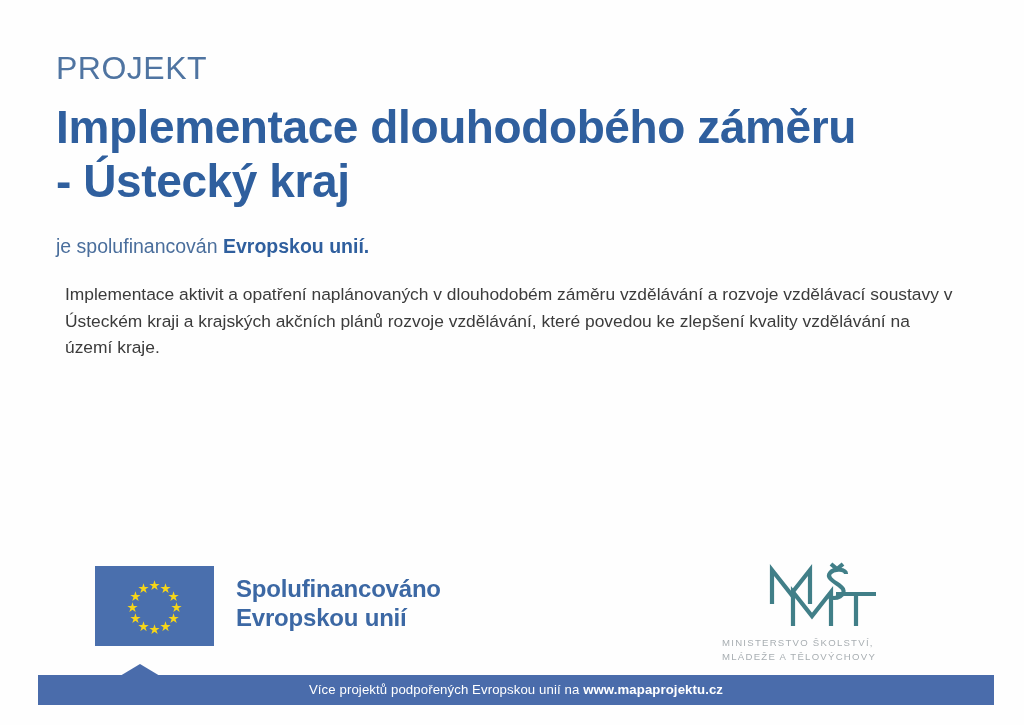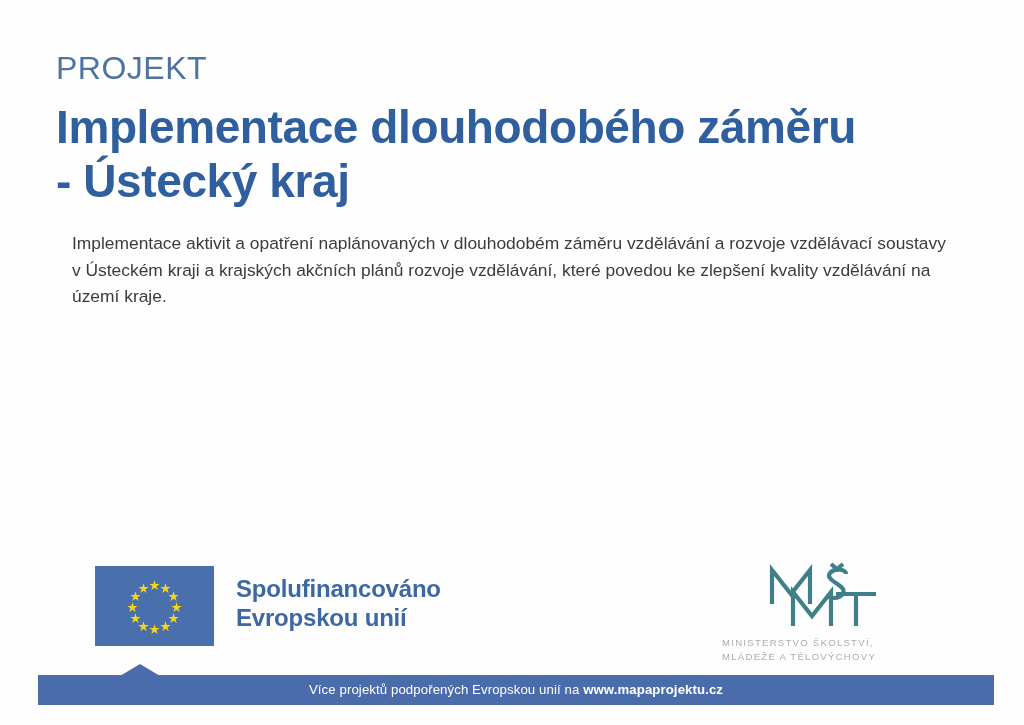--- a/index.html
+++ b/index.html
@@ -56,21 +56,21 @@
     line-height: 1.3;
     color: #4a6e9c;
     font-weight: 400;
   }
   .subline b {
     color: #2f5f9e;
     font-weight: 700;
   }
 
   .body-text {
-    margin: 22px 0 0 16px;
+    margin: 22px 0 0 9px;
     font-size: 17.4px;
     line-height: 1.52;
     color: #3b3b3b;
     max-width: 905px;
     font-weight: 400;
   }
 
   
   .footer-logos {
     position: absolute;
@@ -183,20 +183,23 @@
 <body>
 
 <div class="page">
 
   <div class="content">
 
     <p class="kicker">PROJEKT</p>
 
     <h1 class="headline">Implementace dlouhodobého záměru - Ústecký kraj</h1>
 
+    <p class="subline">
+      <span>je spolufinancován </span><b>Evropskou unií.</b>
+    </p>
 
     <p class="body-text">Implementace aktivit a opatření naplánovaných v dlouhodobém záměru vzdělávání a rozvoje vzdělávací soustavy v Ústeckém kraji a krajských akčních plánů rozvoje vzdělávání, které povedou ke zlepšení kvality vzdělávání na území kraje.</p>
   </div>
 
   <div class="footer-logos">
 
     <div class="eu-logo">
       <div class="eu-flag">
         <svg viewBox="0 0 119 80" xmlns="http://www.w3.org/2000/svg" aria-hidden="true">
           <rect x="0" y="0" width="119" height="80" fill="#4a6fad"></rect>

